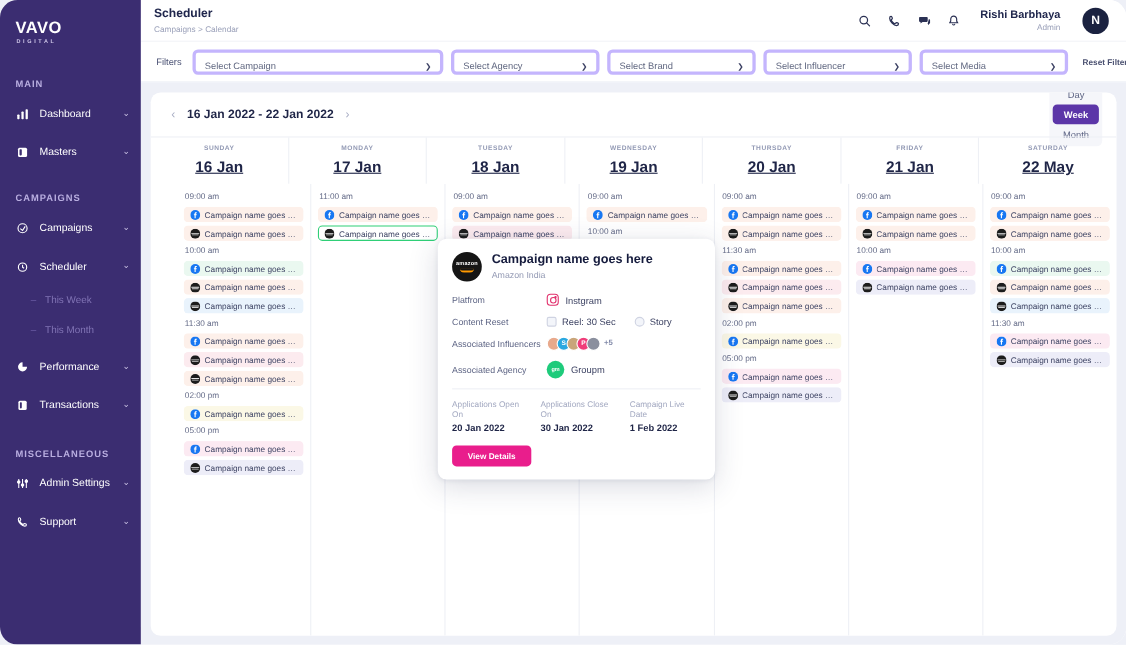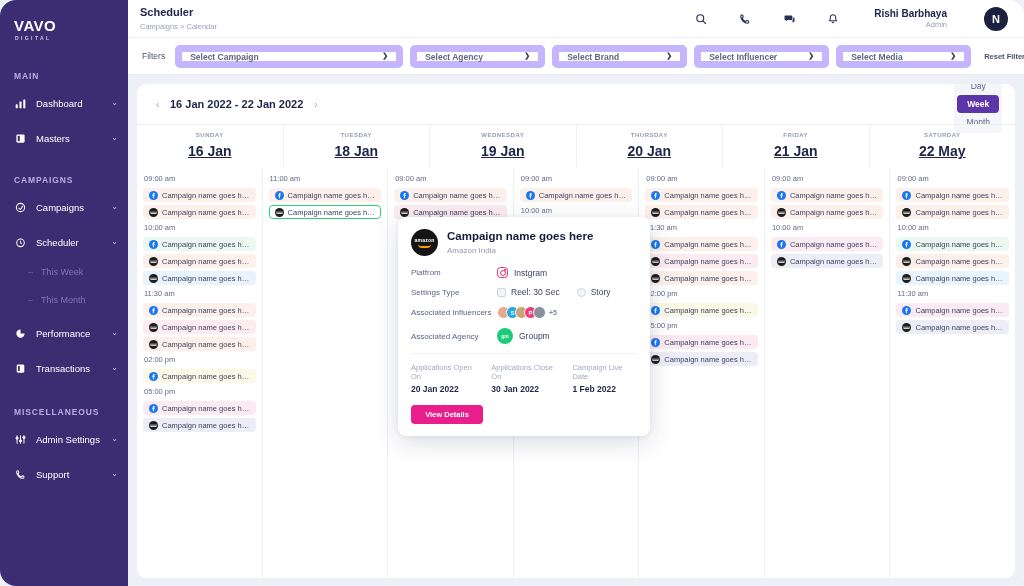--- a/index.html
+++ b/index.html
@@ -84,21 +84,21 @@
     padding: 0 16px 0 12px;
     border-bottom: 1px solid #f1f2f7;
   }
   .page-title {
     color: #20274d; font-size: 11px; font-weight: 700; line-height: 1.2;
   }
   .breadcrumb {
     color: #9aa0b9; font-size: 7.5px; margin-top: 2px;
   }
   .topbar-right {
-    margin-left: auto; display: flex; align-items: center; gap: 30px; justify-content: space-between;
+    margin-left: auto; display: flex; align-items: center; gap: 13px; justify-content: space-between;
   }
   .tb-ico {
     width: 14px; height: 14px; color: #2b3154;
     display: flex; align-items: center; justify-content: center;
     cursor: pointer;
   }
   .tb-ico svg { width: 12px; height: 12px; display: block; }
   .user-block { text-align: right; margin-left: 4px; }
   .user-name { color: #20274d; font-size: 10px; font-weight: 700; line-height: 1.1; }
   .user-role { color: #9aa0b9; font-size: 7.5px; margin-top: 1px; }
@@ -113,23 +113,23 @@
   
   .filterbar {
     height: 37px; flex: 0 0 37px;
     background: #ffffff;
     display: flex; align-items: center;
     padding: 0 10px 0 14px; gap: 7px;
     border-bottom: 1px solid #eceef5;
   }
   .filters-label { color: #4c5375; font-size: 8.5px; margin-right: 3px; }
   .fsel {
-    height: 23px; border: 7px solid #c4b5fd; border-radius: 5px;
-    background: #fff; display: flex; align-items: flex-start;
-    padding: 0 8px; cursor: pointer; font-weight: bold;
+    height: 23px; border: 3px solid #c4b5fd; border-radius: 5px;
+    background: #fff; display: flex; align-items: flex-end;
+    padding: 0 8px; cursor: pointer;
   }
   .fsel-txt { color: #606780; font-size: 8.5px; white-space: nowrap; }
   .fsel-car { margin-left: auto; color: #3b4063; font-size: 7px; padding-left: 10px; }
   .f1 { flex: 0 0 228px; } .f2 { flex: 0 0 135px; }
   .f3 { flex: 0 0 135px; } .f4 { flex: 0 0 135px; } .f5 { flex: 0 0 135px; }
   .reset {
     color: #4a5070; font-size: 7.5px; font-weight: 600;
     margin-left: 6px; white-space: nowrap; cursor: pointer;
   }
 
@@ -171,21 +171,21 @@
   .dh {
     flex: 1 1 0; text-align: center; padding: 7px 0 8px 0;
     border-right: 1px solid #eef0f5;
   }
   .dh:last-child { border-right: none; }
   .dh-name {
     color: #9299b4; font-size: 6px; letter-spacing: .5px; font-weight: 600;
   }
   .dh-date { color: #1f2547; font-size: 14px; font-weight: 700; margin-top: 5px; text-decoration: underline; }
 
-  .grid { flex: 1; display: flex; overflow: hidden; }
+  .grid { flex: 1; display: flex; overflow: hidden; padding-left: 24px; }
   .col {
     flex: 1 1 0; border-right: 1px solid #eef0f5;
     padding: 7px 6px 0 6px; overflow: hidden;
   }
   .col:last-child { border-right: none; }
   .slot-time {
     color: #636a87; font-size: 7.5px; margin: 4px 0 5px 1px;
   }
   .col .slot:first-child .slot-time { margin-top: 0; }
   .chip {
@@ -475,20 +475,24 @@
             <span class="vbtn">Month</span>
           </div>
         </div>
 
         <div class="dayhead">
             <div class="dh">
               <div class="dh-name">SUNDAY</div>
               <div class="dh-date">16 Jan</div>
             </div>
             <div class="dh">
+              <div class="dh-name">MONDAY</div>
+              <div class="dh-date">17 Jan</div>
+            </div>
+            <div class="dh">
               <div class="dh-name">TUESDAY</div>
               <div class="dh-date">18 Jan</div>
             </div>
             <div class="dh">
               <div class="dh-name">WEDNESDAY</div>
               <div class="dh-date">19 Jan</div>
             </div>
             <div class="dh">
               <div class="dh-name">THURSDAY</div>
               <div class="dh-date">20 Jan</div>
@@ -1007,21 +1011,21 @@
 
       <div class="prow">
         <span class="plabel">Platfrom</span>
         <span class="pval">
           <span class="ig-ico"></span>
           <span class="pval-txt">Instgram</span>
         </span>
       </div>
 
       <div class="prow">
-        <span class="plabel">Settings Type</span>
+        <span class="plabel">Content Reset</span>
         <span class="pval">
           <span class="ct-opt">
             <span class="ct-box"></span>
             <span class="ct-txt">Reel: 30 Sec</span>
           </span>
           <span class="ct-opt">
             <span class="ct-circ"></span>
             <span class="ct-txt">Story</span>
           </span>
         </span>

